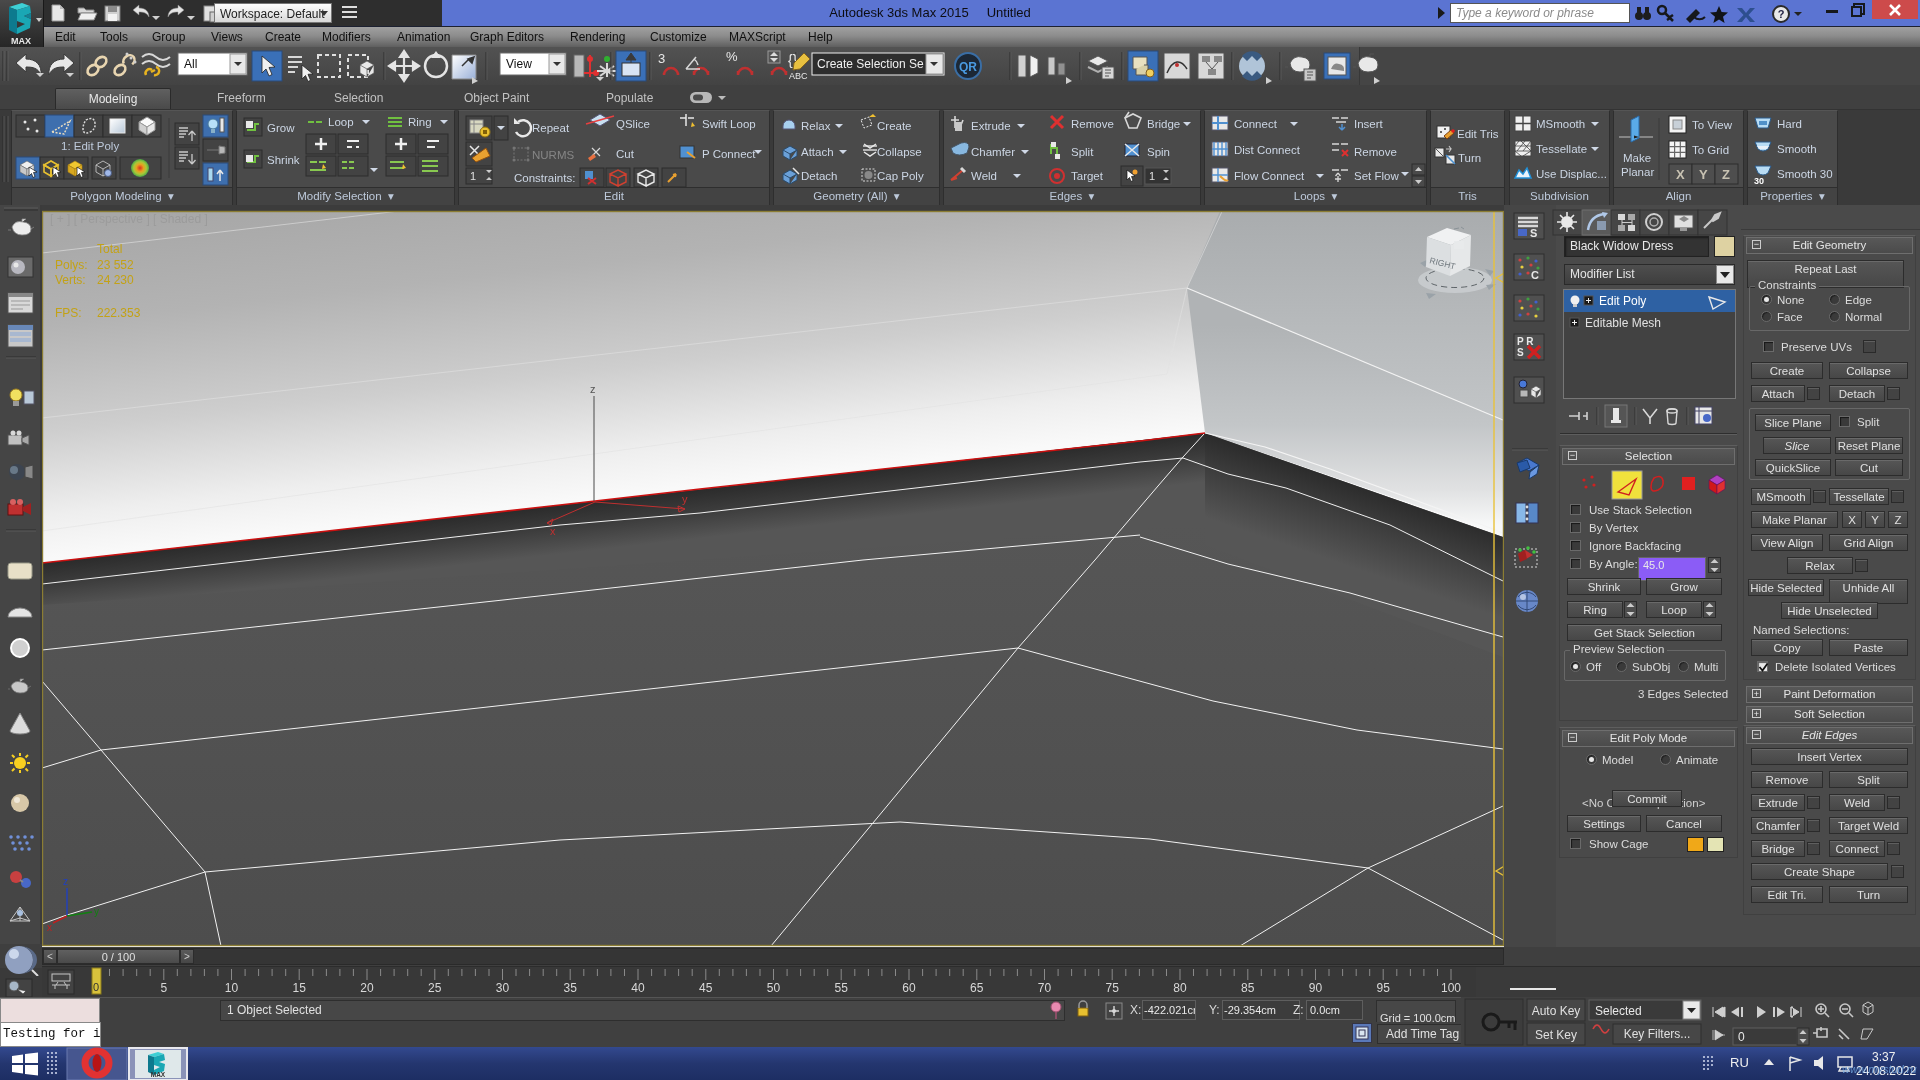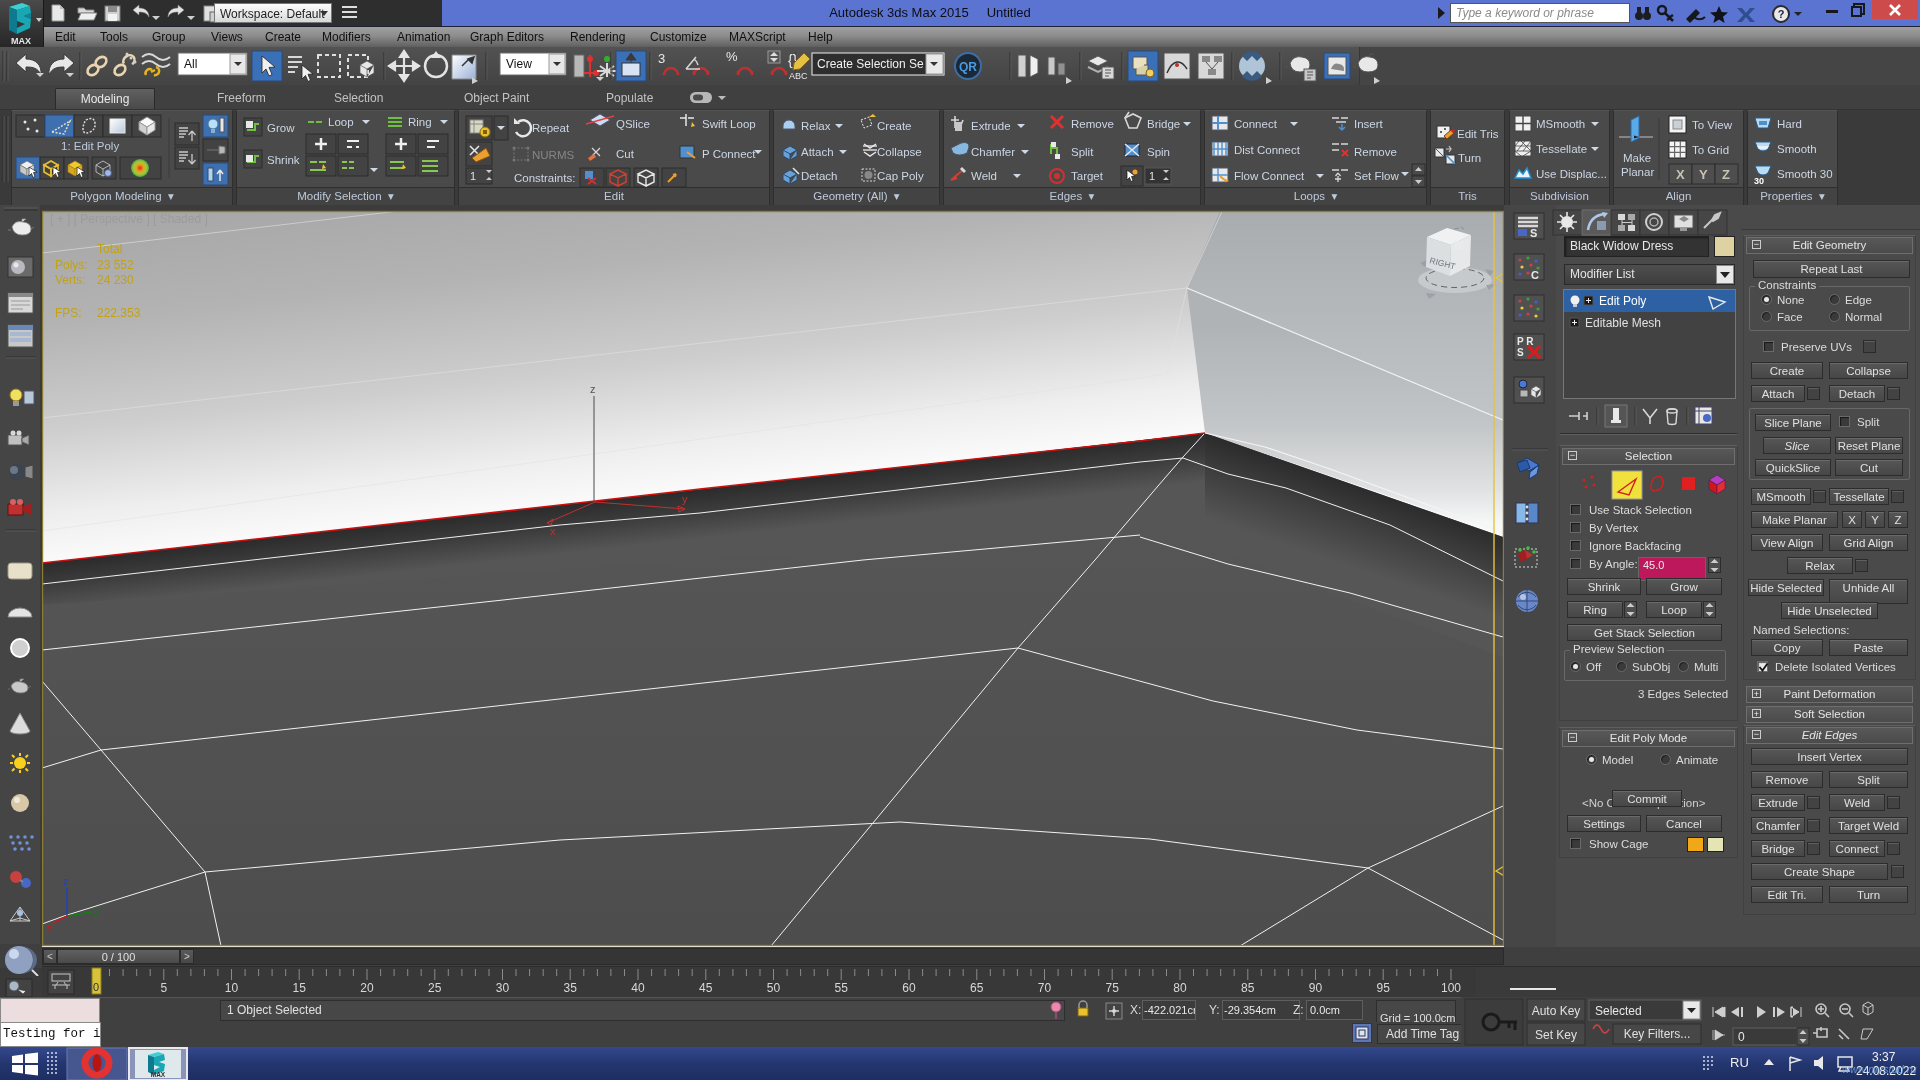--- a/index.html
+++ b/index.html
@@ -340,21 +340,21 @@
     <rect x="674" y="6" width="26" height="26" fill="#3a70b8" stroke="#2a4a78"></rect>
     <rect x="678" y="10" width="18" height="18" fill="#e8e8e8" stroke="#555"></rect>
     <path d="M681 22 q3 -7 8 -5 q6 1 5 7 z" fill="#888"></path>
     <path d="M708 16 q4 -8 12 -6 q8 1 8 8 q0 7 -10 7 q-9 0 -10 -9 z" fill="#e8e8e8" stroke="#555"></path>
     <path d="M720 10 v-3 h4 M706 20 h-3" stroke="#555" fill="none"></path>
     <path d="M724 30 l6 4 l-6 3 z" fill="#cfcfcf"></path>
   </svg>
   </div>
   <div class="abs" id="ribbon">
     <div class="abs" id="ribbontabs">
-      <div class="rtab active" style="left:55px;width:100px;text-align:center;">Modeling</div>
+      <div class="rtab active" style="left:55px;width:116px;text-align:center;">Modeling</div>
       <div class="rtab" style="left:203px">Freeform</div>
       <div class="rtab" style="left:320px">Selection</div>
       <div class="rtab" style="left:450px">Object Paint</div>
       <div class="rtab" style="left:592px">Populate</div>
       <svg class="abs" style="left:690px;top:6px" width="40" height="14">
           <rect x="0" y="1" width="22" height="11" rx="5.5" fill="#b8b8b8"></rect>
           <rect x="3" y="3.5" width="10" height="6" rx="3" fill="#4a4a4a"></rect>
           <path d="M28 5 l4 4 l4 -4 z" fill="#bbb"></path>
         </svg>
     </div>
@@ -1141,21 +1141,21 @@
      <path d="M159 10 v9 l-8 5 v-9 z" fill="#e03030" stroke="#601060" stroke-width=".6"></path>
    </svg>
    <div class="mxcheck" style="left:14px;top:299px;"></div>
       <div class="mxlabel" style="left:33px;top:299px;">Use Stack Selection</div>
    <div class="mxcheck" style="left:14px;top:317px;"></div>
       <div class="mxlabel" style="left:33px;top:317px;">By Vertex</div>
    <div class="mxcheck" style="left:14px;top:335px;"></div>
       <div class="mxlabel" style="left:33px;top:335px;">Ignore Backfacing</div>
    <div class="mxcheck" style="left:14px;top:353px;"></div>
       <div class="mxlabel" style="left:33px;top:353px;">By Angle:</div>
-   <div class="abs" style="left:82px;top:352px;width:68px;height:24px;background:#be185d;border:1px solid #666;color:#e8e8e8;font-size:11px;padding:1px 4px;">45.0</div>
+   <div class="abs" style="left:82px;top:352px;width:68px;height:24px;background:#8b5cf6;border:1px solid #666;color:#e8e8e8;font-size:11px;padding:1px 4px;">45.0</div>
    <div class="abs" style="left:152px;top:352px;width:13px;height:16px;background:#4e4e4e;border:1px solid #2c2c2c;"></div>
    <svg class="abs" style="left:153px;top:354px" width="11" height="13">
         <path d="M5.5 0 l4 4 h-8 z M5.5 13 l4 -4 h-8 z" fill="#ccc"></path>
       </svg>
    <div class="mxbtn" style="left:11px;top:373px;width:74px;height:17px;line-height:16px;">Shrink</div>
    <div class="mxbtn" style="left:90px;top:373px;width:76px;height:17px;line-height:16px;">Grow</div>
    <div class="mxbtn" style="left:11px;top:396px;width:56px;height:17px;line-height:16px;">Ring</div>
    <div class="abs" style="left:68px;top:396px;width:13px;height:17px;background:#4e4e4e;border:1px solid #2c2c2c;"></div>
    <svg class="abs" style="left:69px;top:398px" width="11" height="13">
         <path d="M5.5 0 l4 4 h-8 z M5.5 13 l4 -4 h-8 z" fill="#ccc"></path>
@@ -1191,21 +1191,21 @@
       <div class="mxlabel" style="left:33px;top:633px;">Show Cage</div>
    <div class="abs" style="left:131px;top:632px;width:17px;height:15px;background:#f0a818;border:1px solid #222;"></div>
    <div class="abs" style="left:151px;top:632px;width:17px;height:15px;background:#e4e4b4;border:1px solid #222;"></div>
   </div>
   <div class="abs" id="cmdpanel2">
    <div class="abs" style="left:0;top:24px;width:179px;height:1px;background:#3a3a3a;"></div>
 
    <div class="rollout" style="left:2px;top:30px;width:173px;height:445px;"></div>
    <div class="rolltitle" style="left:5px;top:32px;width:167px;">Edit Geometry</div>
    <div class="abs" style="left:11px;top:35px;width:9px;height:9px;border:1px solid #ccc;color:#eee;font-size:9px;line-height:7px;text-align:center;">−</div>
-   <div class="mxbtn" style="left:12px;top:55px;width:157px;height:18px;line-height:16px;">Repeat Last</div>
+   <div class="mxbtn" style="left:6px;top:55px;width:157px;height:28px;line-height:16px;">Repeat Last</div>
    <div class="mxgroup" style="left:8px;top:81px;width:161px;height:45px;"></div>
    <div class="mxlabel" style="left:14px;top:74px;background:#4a4a4a;padding:0 3px;">Constraints</div>
    <div class="mxradio on" style="left:20px;top:89px;"></div>
       <div class="mxlabel" style="left:36px;top:89px;">None</div>
    <div class="mxradio" style="left:88px;top:89px;"></div>
       <div class="mxlabel" style="left:104px;top:89px;">Edge</div>
    <div class="mxradio" style="left:20px;top:106px;"></div>
       <div class="mxlabel" style="left:36px;top:106px;">Face</div>
    <div class="mxradio" style="left:88px;top:106px;"></div>
       <div class="mxlabel" style="left:104px;top:106px;">Normal</div>

